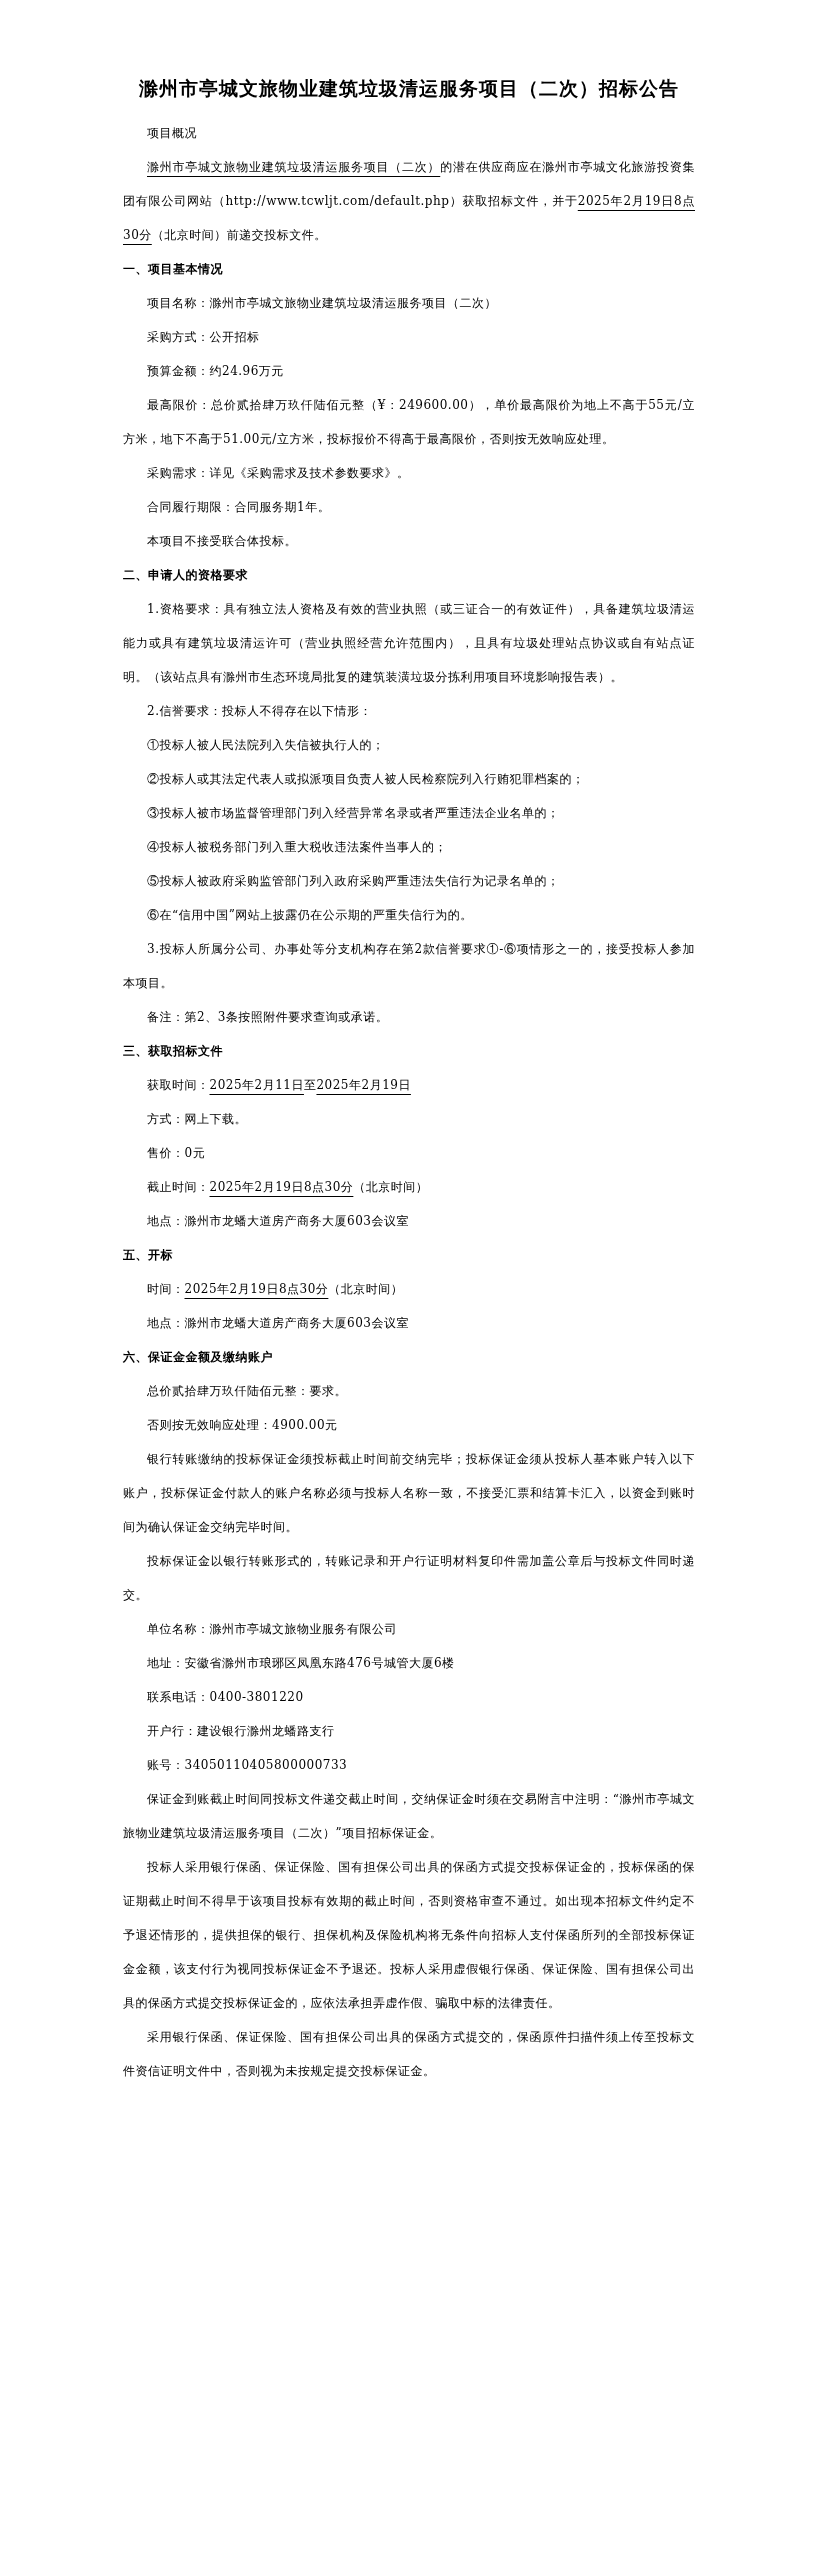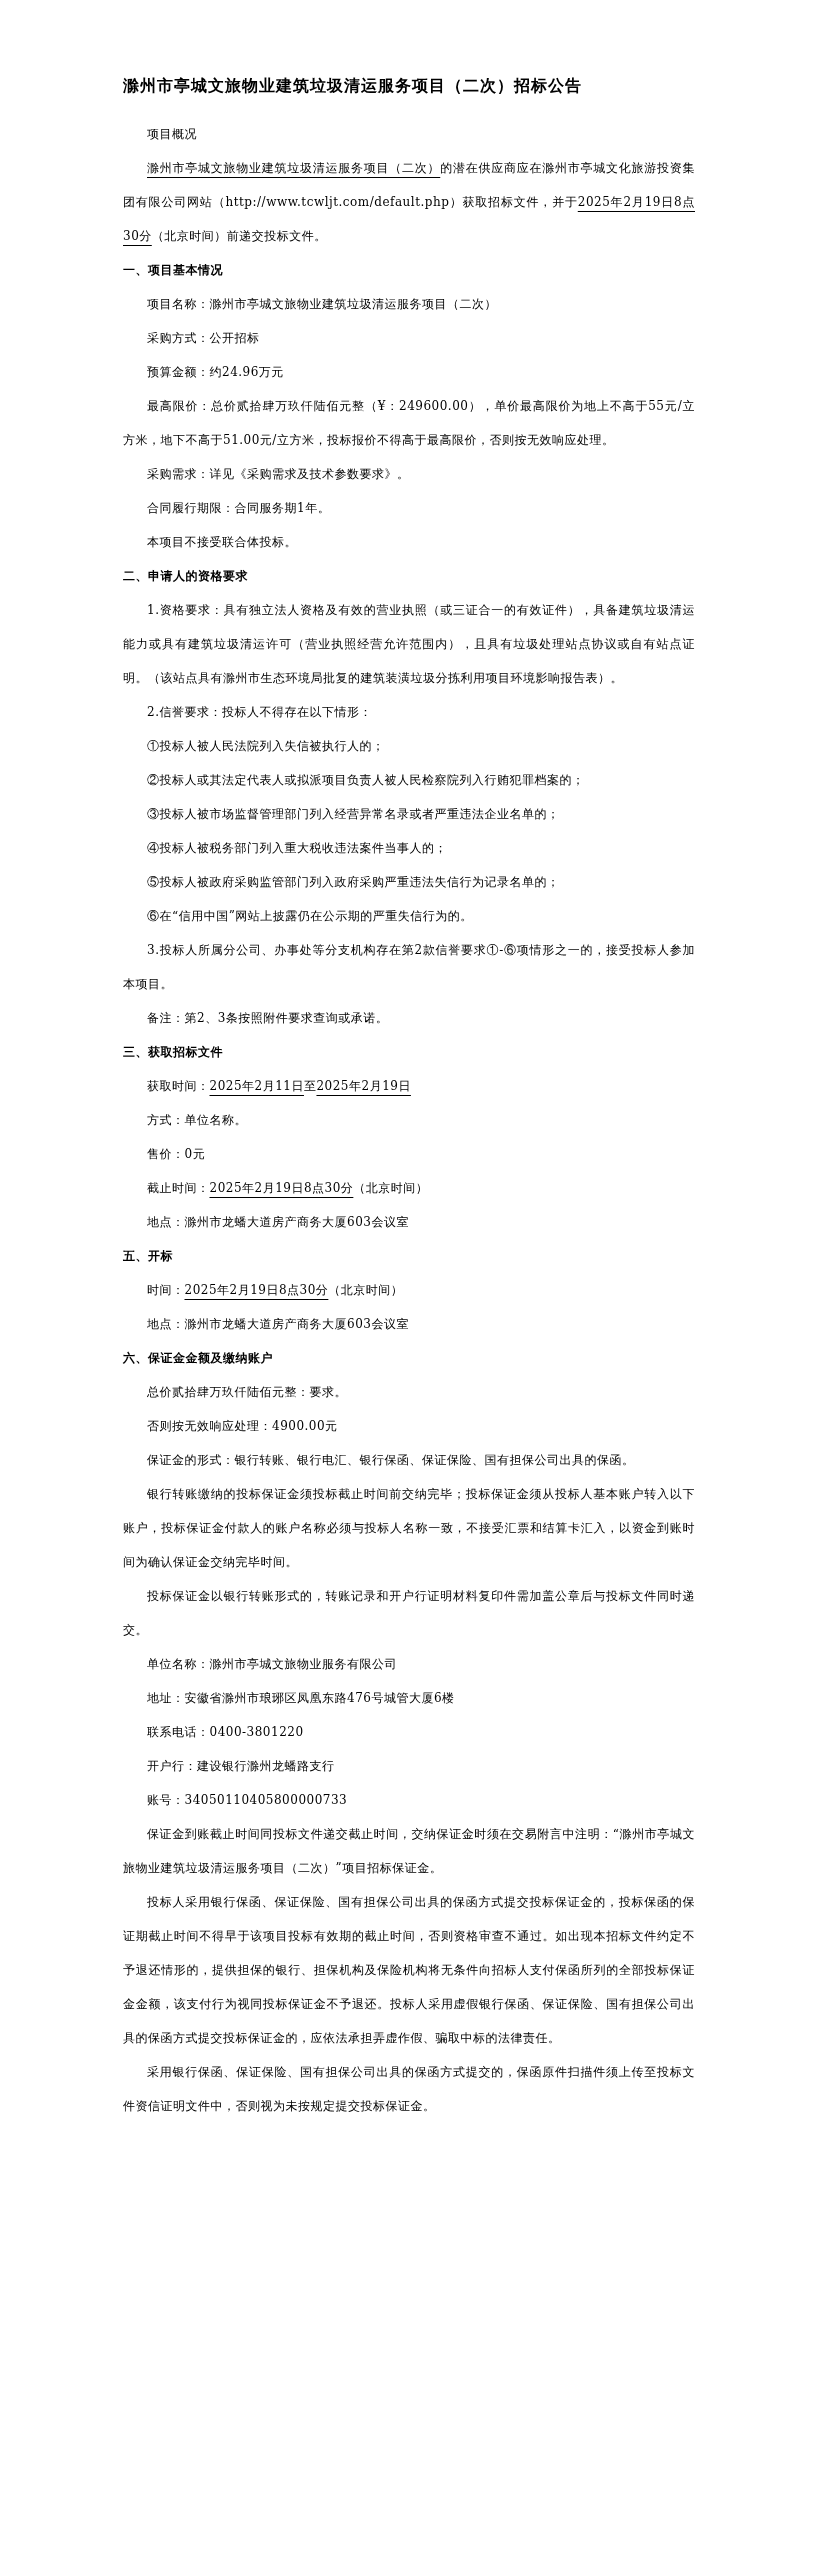--- a/index.html
+++ b/index.html
@@ -15,24 +15,25 @@
   }
   .page {
     box-sizing: border-box;
     width: 818px;
     height: 3556px;
     padding: 75px 123px 20.6px 123px;
     overflow: hidden;
     background: #ffffff;
   }
   .doc-title {
-    margin: 0 0 20px 0;
-    font-size: 16px;
+    margin: 0 0 14px 0;
+    font-size: 19px;
     font-weight: bold;
     letter-spacing: 1px;
+    text-align: center;
     line-height: 1.4;
     font-family: "DejaVu Serif", "Liberation Serif", serif;
   }
   .block {
     font-size: 12px;
     line-height: 34px;
     text-align: justify;
     letter-spacing: 0.5px;
     word-break: break-word;
   }
@@ -72,31 +73,30 @@
       <div class="block s-para"><span>①投标人被人民法院列入失信被执行人的；</span></div>
       <div class="block s-para"><span>②投标人或其法定代表人或拟派项目负责人被人民检察院列入行贿犯罪档案的；</span></div>
       <div class="block s-para"><span>③投标人被市场监督管理部门列入经营异常名录或者严重违法企业名单的；</span></div>
       <div class="block s-para"><span>④投标人被税务部门列入重大税收违法案件当事人的；</span></div>
       <div class="block s-para"><span>⑤投标人被政府采购监管部门列入政府采购严重违法失信行为记录名单的；</span></div>
       <div class="block s-para"><span>⑥在“信用中国”网站上披露仍在公示期的严重失信行为的。</span></div>
       <div class="block s-para"><span>3.投标人所属分公司、办事处等分支机构存在第2款信誉要求①-⑥项情形之一的，接受投标人参加本项目。</span></div>
       <div class="block s-para"><span>备注：第2、3条按照附件要求查询或承诺。</span></div>
       <div class="block s-heading"><span>三、获取招标文件</span></div>
       <div class="block s-para"><span>获取时间：</span><span class="u">2025年2月11日</span><span>至</span><span class="u">2025年2月19日</span></div>
-      <div class="block s-para"><span>方式：单位名称。</span></div>
+      <div class="block s-para"><span>方式：网上下载。</span></div>
       <div class="block s-para"><span>售价：0元</span></div>
       <div class="block s-para"><span>截止时间：</span><span class="u">2025年2月19日8点30分</span><span>（北京时间）</span></div>
       <div class="block s-para"><span>地点：滁州市龙蟠大道房产商务大厦603会议室</span></div>
       <div class="block s-heading"><span>五、开标</span></div>
       <div class="block s-para"><span>时间：</span><span class="u">2025年2月19日8点30分</span><span>（北京时间）</span></div>
       <div class="block s-para"><span>地点：滁州市龙蟠大道房产商务大厦603会议室</span></div>
       <div class="block s-heading"><span>六、保证金金额及缴纳账户</span></div>
       <div class="block s-para"><span>总价贰拾肆万玖仟陆佰元整：要求。</span></div>
       <div class="block s-para"><span>否则按无效响应处理：4900.00元</span></div>
-      <div class="block s-para"><span>保证金的形式：银行转账、银行电汇、银行保函、保证保险、国有担保公司出具的保函。</span></div>
       <div class="block s-para"><span>银行转账缴纳的投标保证金须投标截止时间前交纳完毕；投标保证金须从投标人基本账户转入以下账户，投标保证金付款人的账户名称必须与投标人名称一致，不接受汇票和结算卡汇入，以资金到账时间为确认保证金交纳完毕时间。</span></div>
       <div class="block s-para"><span>投标保证金以银行转账形式的，转账记录和开户行证明材料复印件需加盖公章后与投标文件同时递交。</span></div>
       <div class="block s-para"><span>单位名称：滁州市亭城文旅物业服务有限公司</span></div>
       <div class="block s-para"><span>地址：安徽省滁州市琅琊区凤凰东路476号城管大厦6楼</span></div>
       <div class="block s-para"><span>联系电话：0400-3801220</span></div>
       <div class="block s-para"><span>开户行：建设银行滁州龙蟠路支行</span></div>
       <div class="block s-para"><span>账号：34050110405800000733</span></div>
       <div class="block s-para"><span>保证金到账截止时间同投标文件递交截止时间，交纳保证金时须在交易附言中注明：“滁州市亭城文旅物业建筑垃圾清运服务项目（二次）”项目招标保证金。</span></div>
       <div class="block s-para"><span>投标人采用银行保函、保证保险、国有担保公司出具的保函方式提交投标保证金的，投标保函的保证期截止时间不得早于该项目投标有效期的截止时间，否则资格审查不通过。如出现本招标文件约定不予退还情形的，提供担保的银行、担保机构及保险机构将无条件向招标人支付保函所列的全部投标保证金金额，该支付行为视同投标保证金不予退还。投标人采用虚假银行保函、保证保险、国有担保公司出具的保函方式提交投标保证金的，应依法承担弄虚作假、骗取中标的法律责任。</span></div>
       <div class="block s-para"><span>采用银行保函、保证保险、国有担保公司出具的保函方式提交的，保函原件扫描件须上传至投标文件资信证明文件中，否则视为未按规定提交投标保证金。</span></div>

